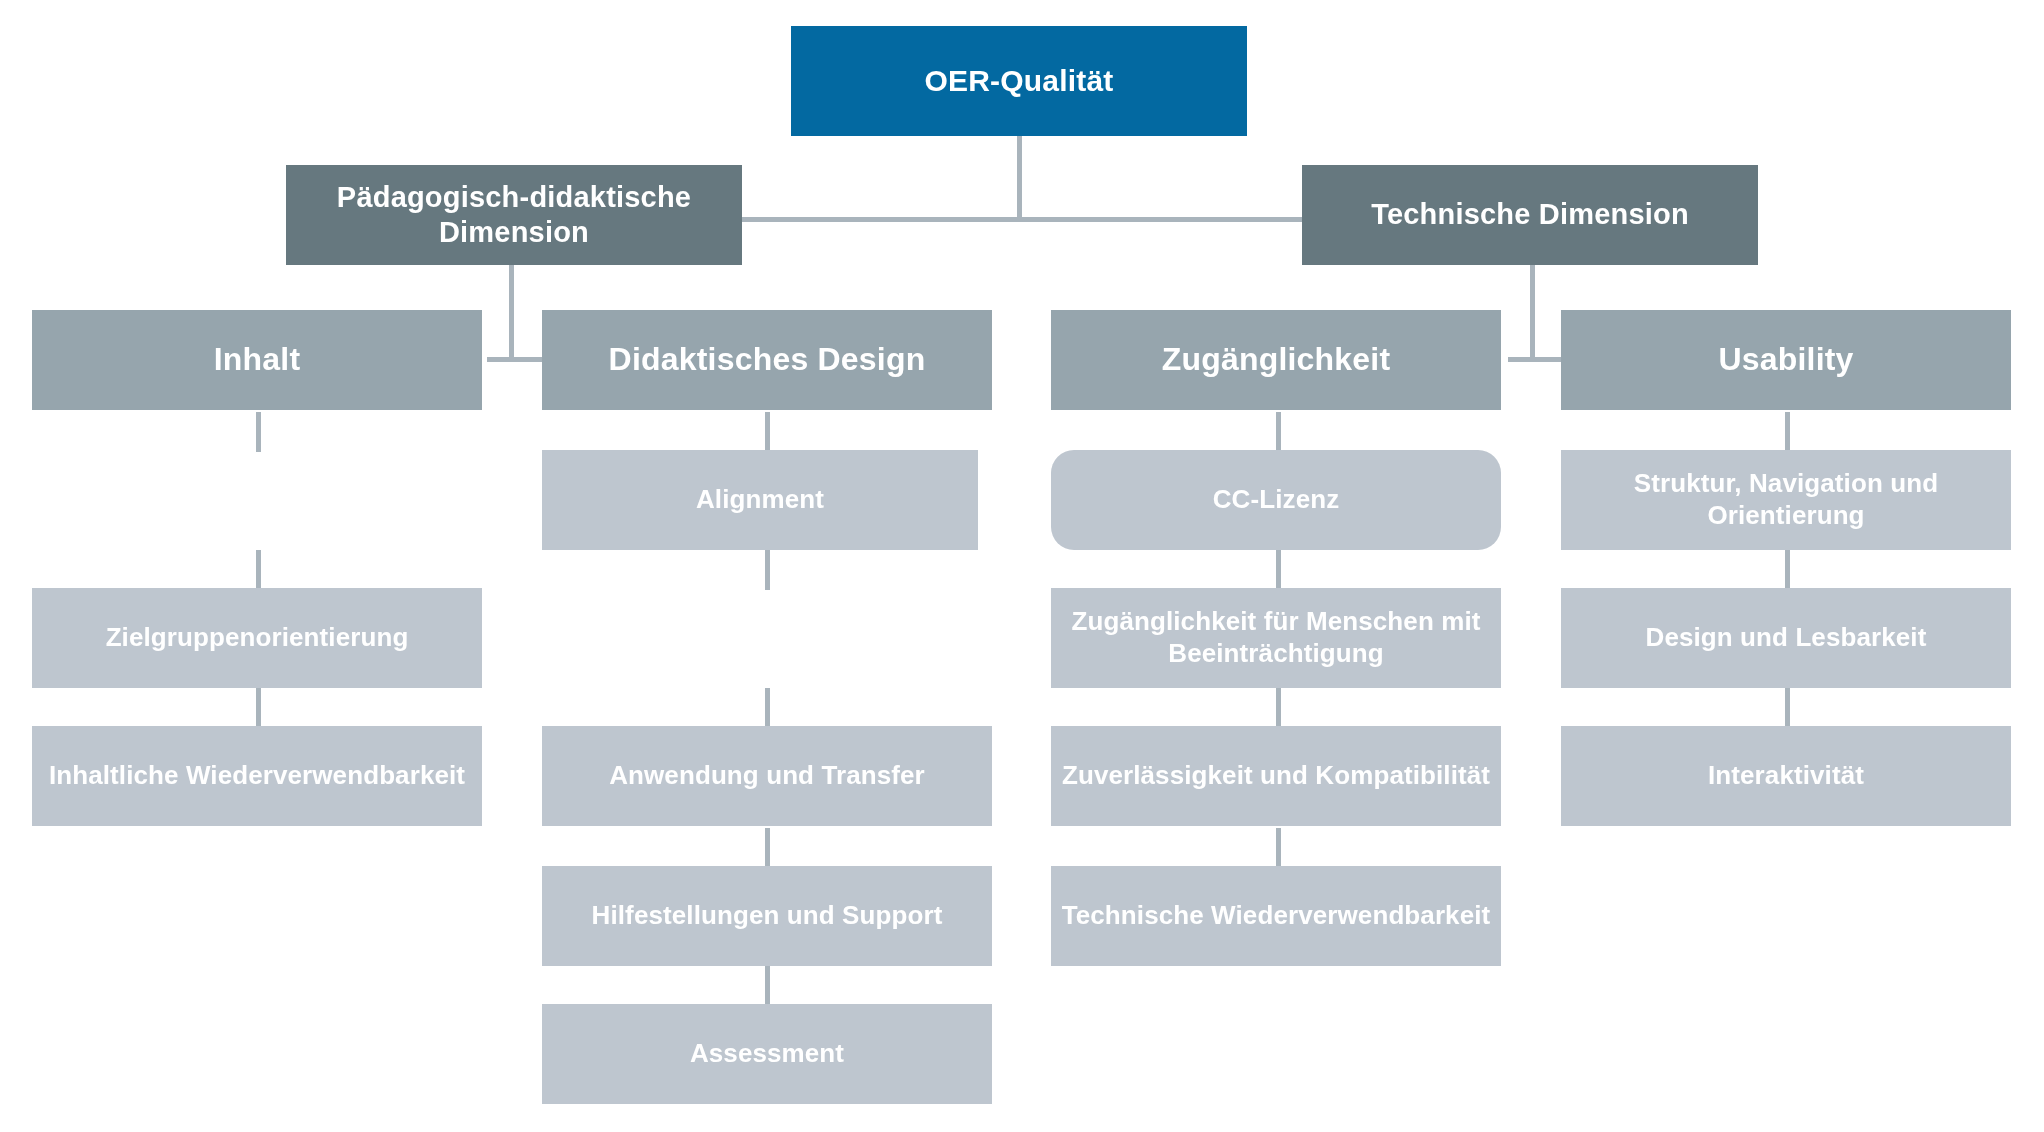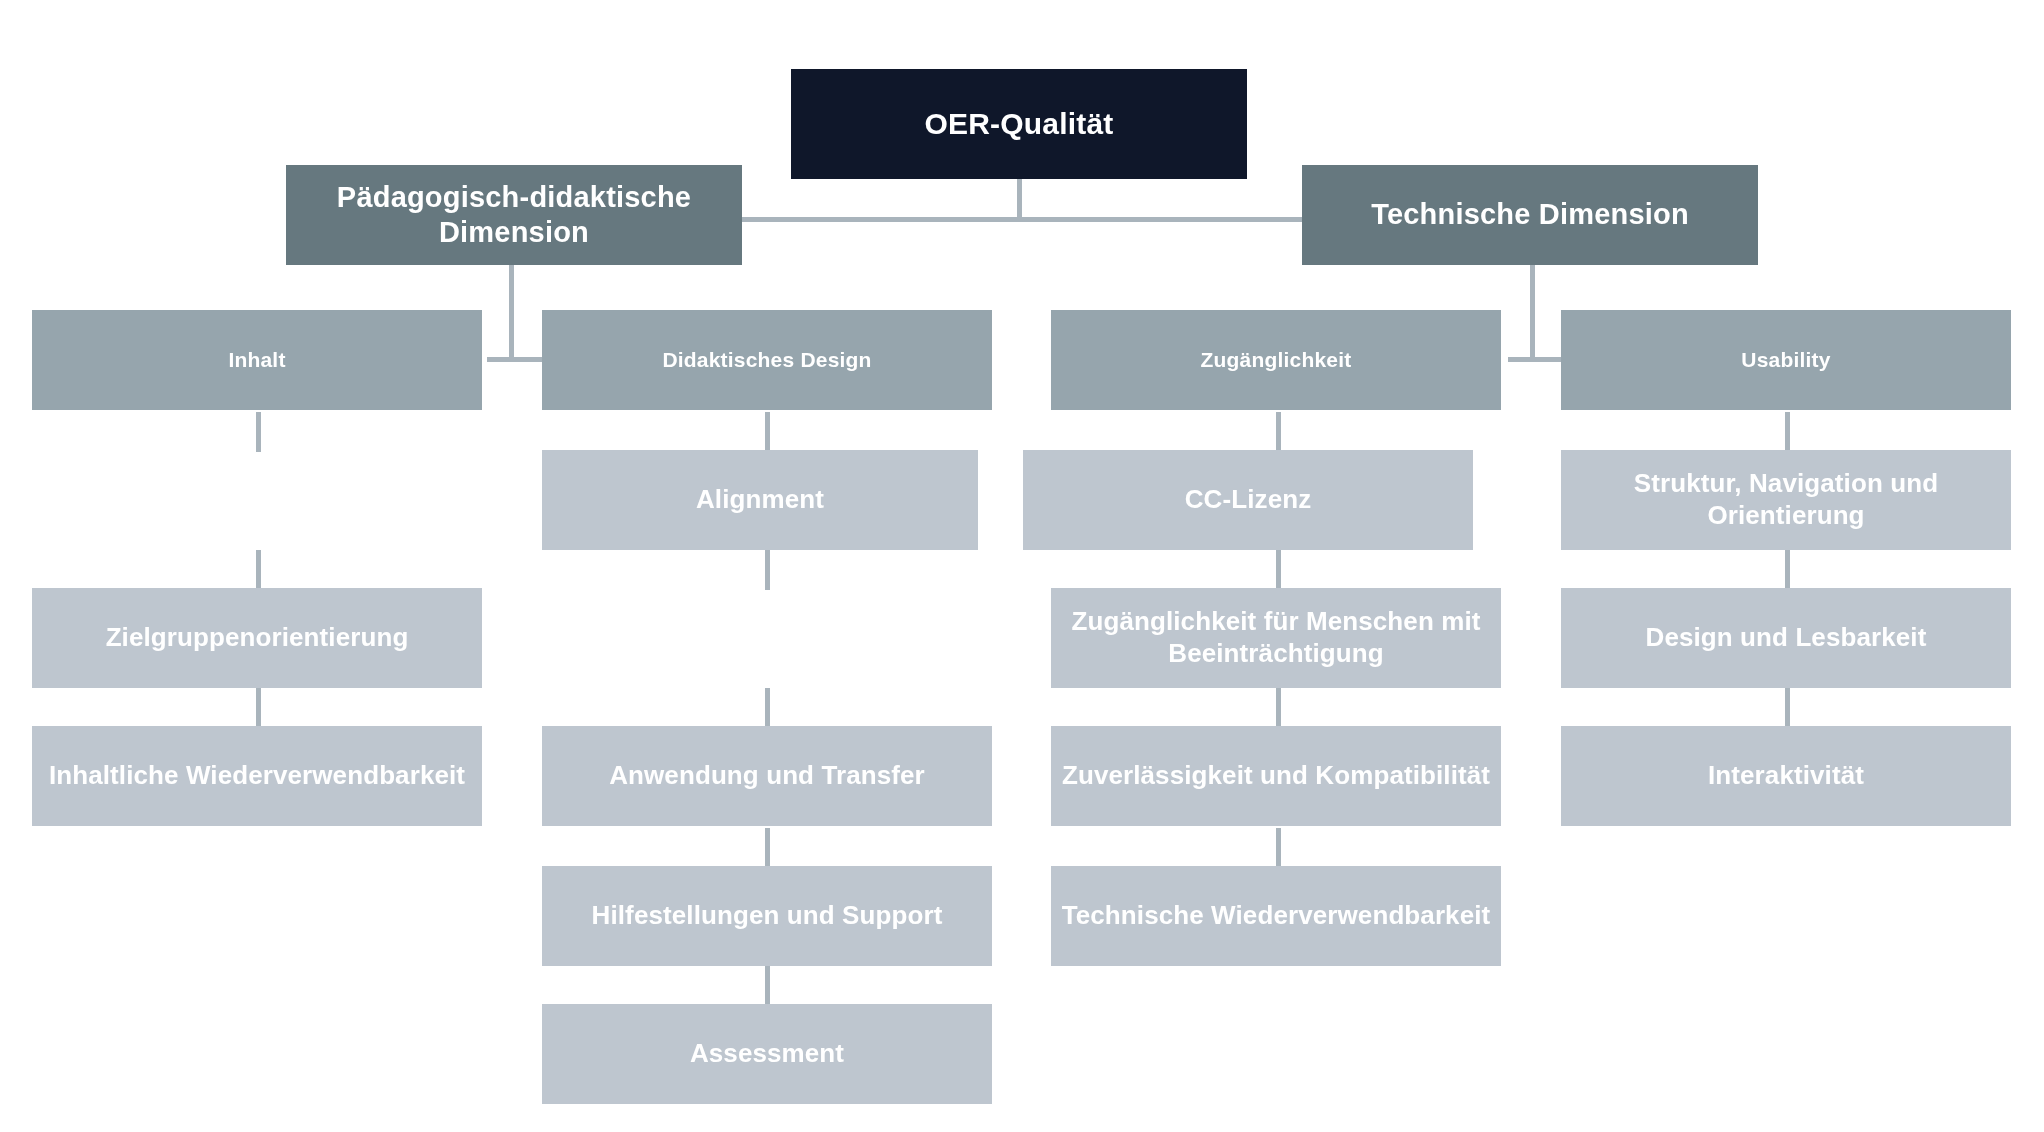--- a/index.html
+++ b/index.html
@@ -24,33 +24,32 @@
     justify-content: center;
     text-align: center;
     color: #ffffff;
     font-weight: bold;
     line-height: 1.22;
     box-sizing: border-box;
     padding: 4px 10px;
     z-index: 3;
   }
   .lvl-root {
-    background: #0f172a;
+    background: #0369a1;
     font-size: 30px;
     letter-spacing: 0.2px;
-    margin-top: 43px;
   }
   .lvl-dim {
     background: #66787f;
     font-size: 29px;
     letter-spacing: 0.2px;
   }
   .lvl-cat {
     background: #96a5ad;
-    font-size: 21px;
+    font-size: 32px;
     letter-spacing: 0.2px;
   }
   .lvl-leaf {
     background: #bec6cf;
     font-size: 26px;
     letter-spacing: 0.1px;
   }
   .conn {
     position: absolute;
     background: #a9b4bc;
@@ -134,21 +133,21 @@
   <div class="node lvl-leaf" style="left:542px; top:726px; width:450px; height:100px;">
     <span>Anwendung und Transfer</span>
   </div>
   <div class="node lvl-leaf" style="left:542px; top:866px; width:450px; height:100px;">
     <span>Hilfestellungen und Support</span>
   </div>
   <div class="node lvl-leaf" style="left:542px; top:1004px; width:450px; height:100px;">
     <span>Assessment</span>
   </div>
 
-  <div class="node lvl-leaf" style="left:1023px; top:450px; width:450px; height:100px;">
+  <div class="node lvl-leaf" style="left:1051px; top:450px; width:450px; height:100px;border-radius:23px;">
     <span>CC-Lizenz</span>
   </div>
   <div class="node lvl-leaf" style="left:1051px; top:588px; width:450px; height:100px;">
     <span>Zugänglichkeit für Menschen mit Beeinträchtigung</span>
   </div>
   <div class="node lvl-leaf" style="left:1051px; top:726px; width:450px; height:100px;">
     <span>Zuverlässigkeit und Kompatibilität</span>
   </div>
   <div class="node lvl-leaf" style="left:1051px; top:866px; width:450px; height:100px;">
     <span>Technische Wiederverwendbarkeit</span>

